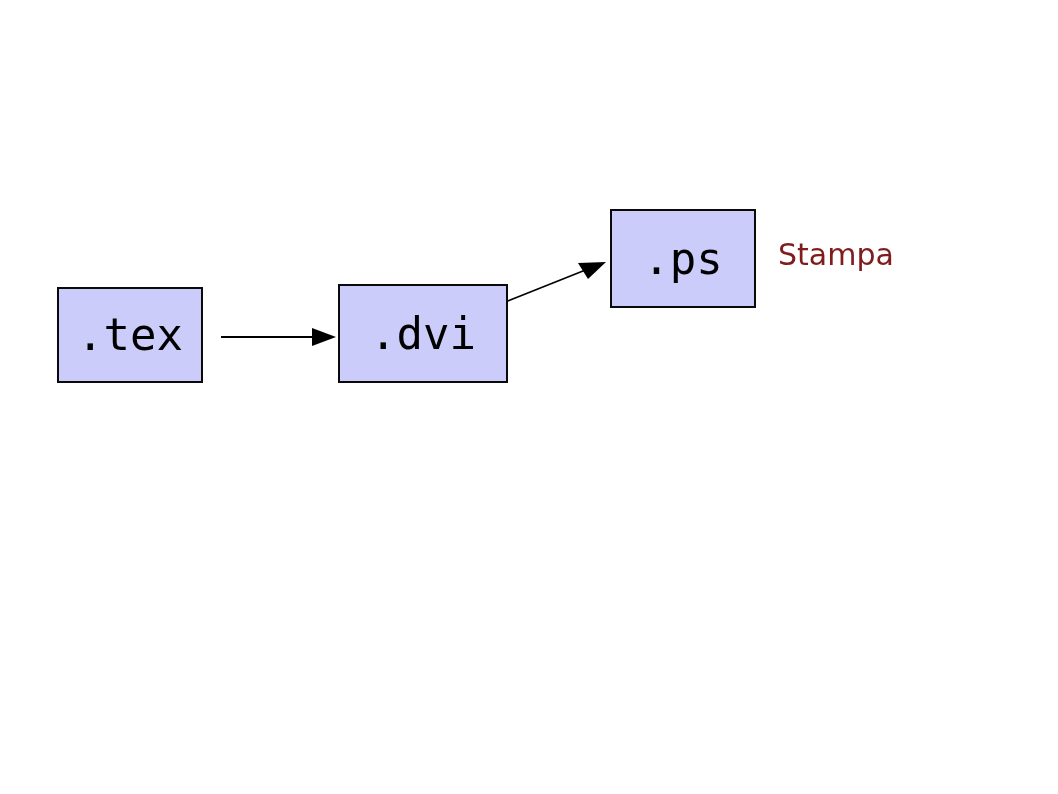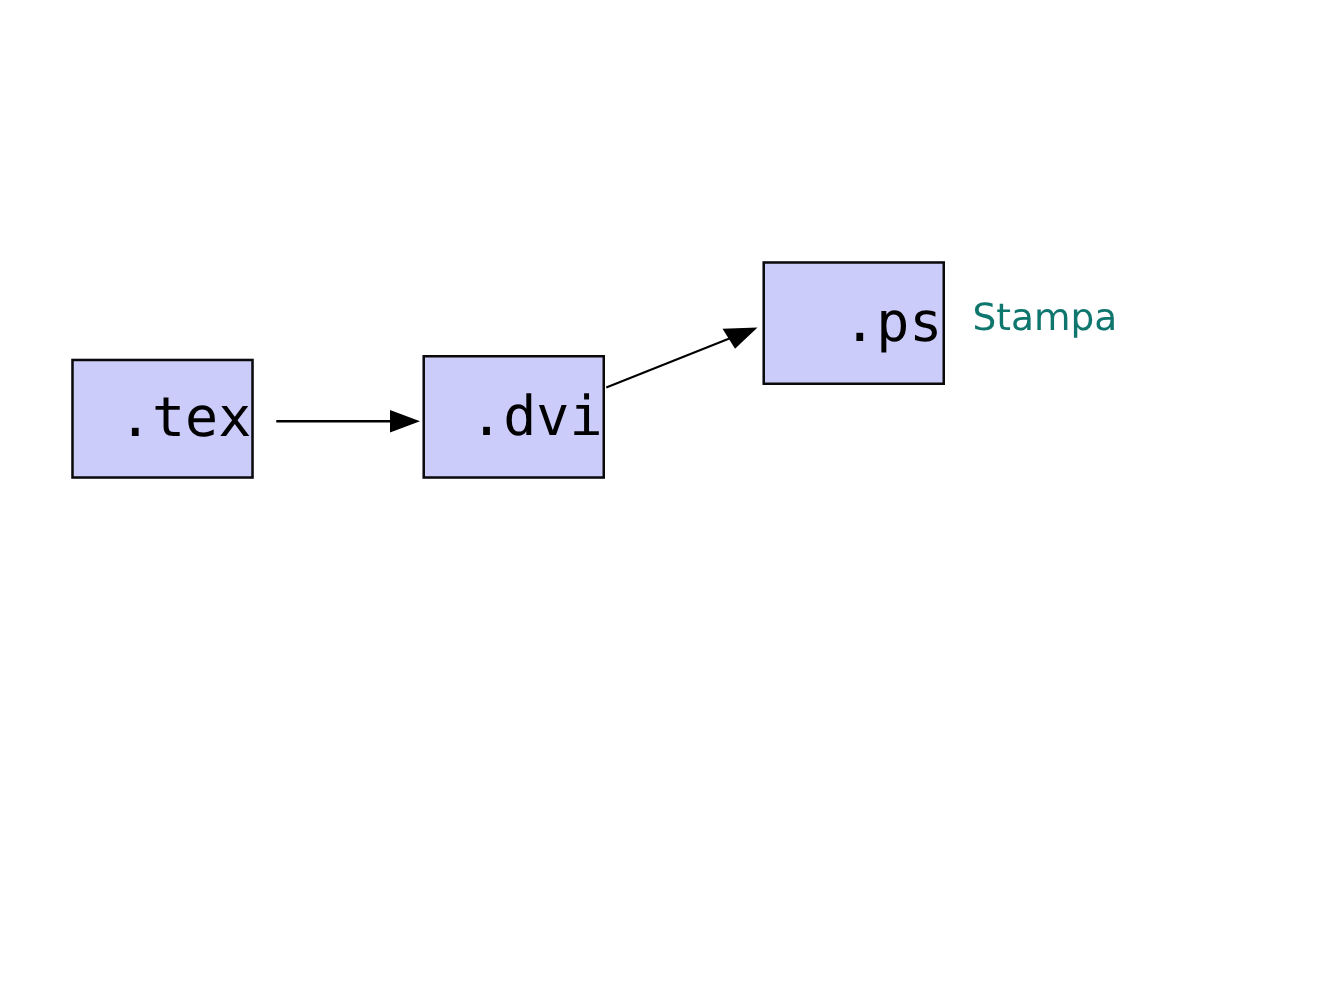--- a/index.html
+++ b/index.html
@@ -15,41 +15,41 @@
     overflow: hidden;
     font-family: "Liberation Sans", sans-serif;
   }
   .node {
     position: absolute;
     box-sizing: border-box;
     background: #ccccfa;
     border: 2px solid #0a0a0a;
     display: flex;
     align-items: center;
-    justify-content: flex-end;
+    justify-content: center;
   }
   .node-label {
     font-family: "DejaVu Sans Mono", "Liberation Mono", monospace;
     font-size: 44px;
     line-height: 1;
     color: #000000;
     letter-spacing: 0px;
     white-space: pre;
     user-select: none;
   }
   #node-tex  { left: 57px;  top: 287px; width: 146px; height: 96px; }
-  #node-dvi  { left: 338px; top: 284px; width: 146px; height: 99px; }
+  #node-dvi  { left: 338px; top: 284px; width: 170px; height: 99px; }
   #node-ps   { left: 610px; top: 209px; width: 146px; height: 99px; }
 
   .side-label {
     position: absolute;
     font-family: "DejaVu Sans", "Liberation Sans", sans-serif;
     font-size: 30px;
     line-height: 1;
-    color: #0f766e;
+    color: #7f1d1d;
     white-space: pre;
     user-select: none;
   }
   #label-stampa { left: 778px; top: 240px; }
 
   #edges {
     position: absolute;
     left: 0;
     top: 0;
     width: 1058px;

